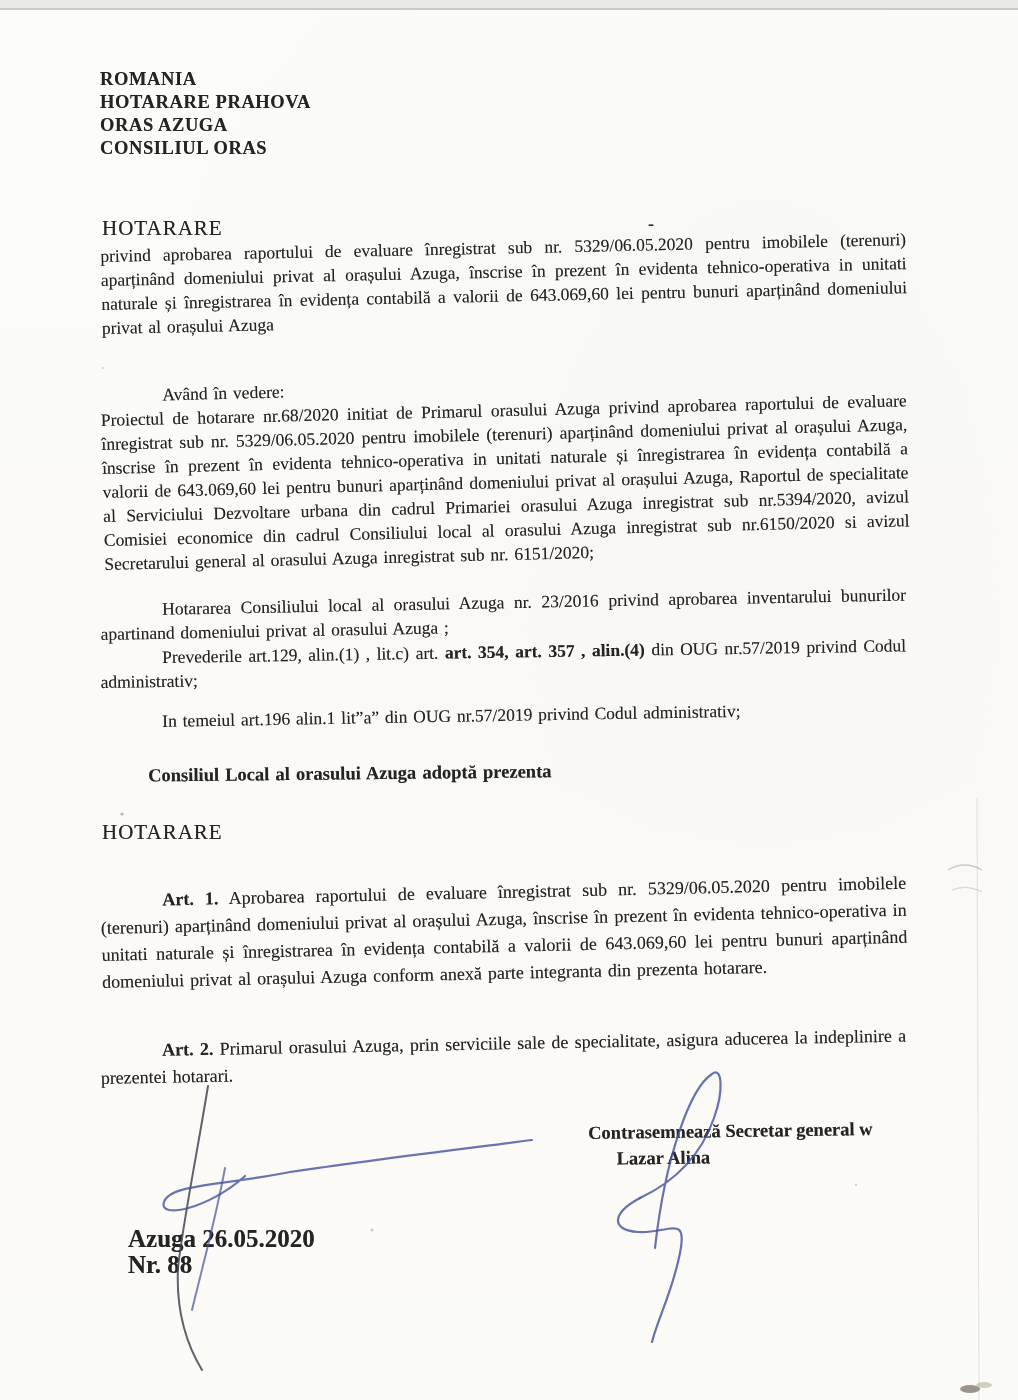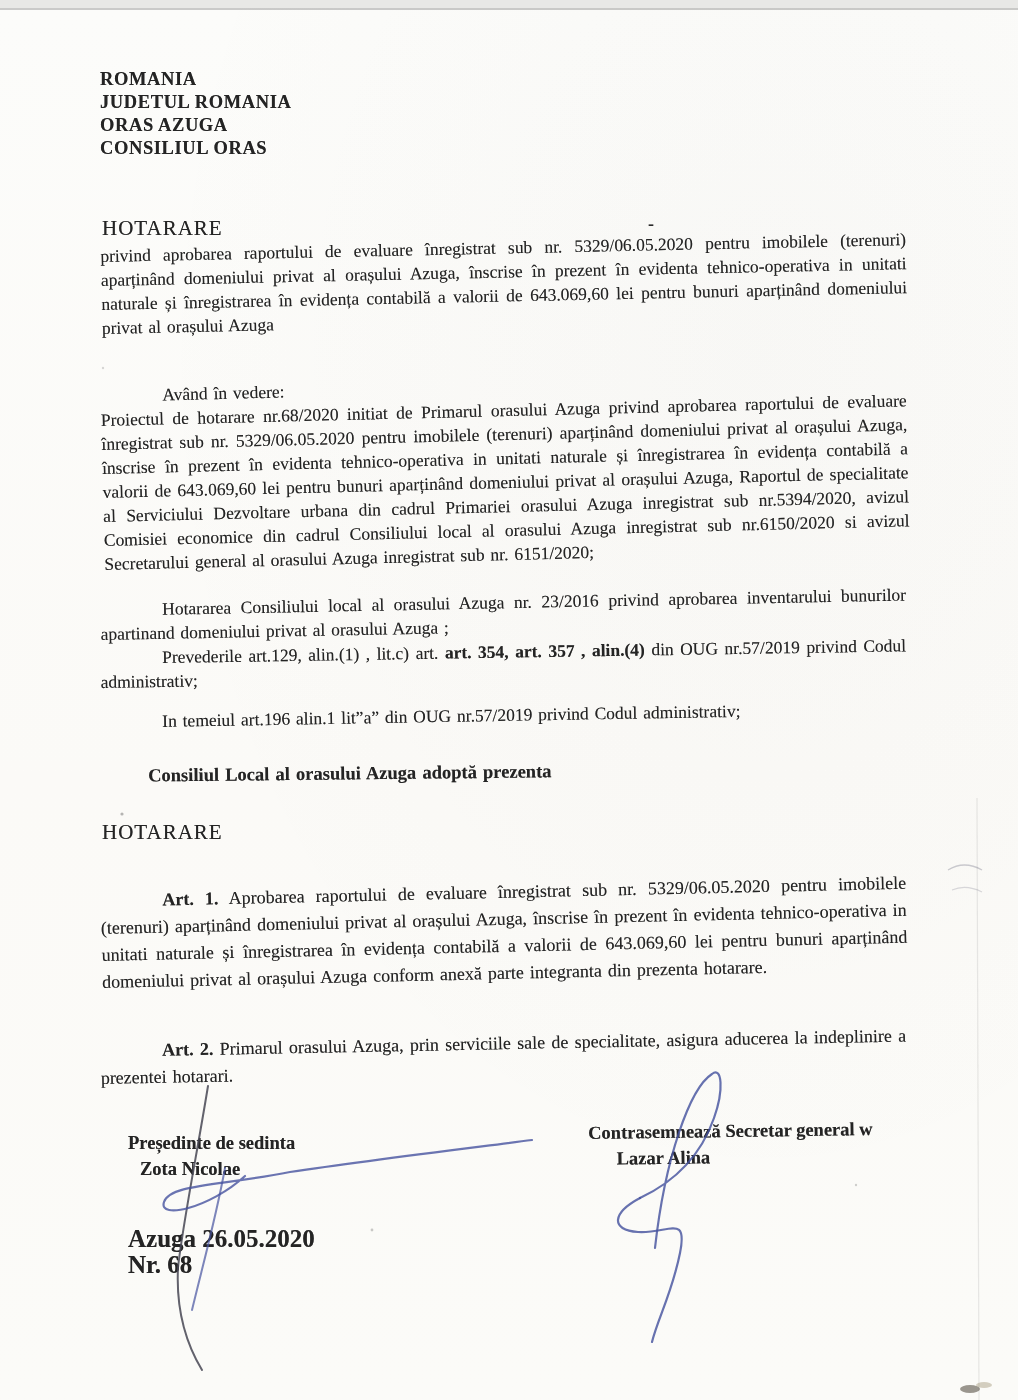--- a/index.html
+++ b/index.html
@@ -70,21 +70,21 @@
 </style>
 </head>
 <body>
 
 <div class="page">
 
   <div class="scan-topline"></div>
 
   <div class="letterhead">
     <div>ROMANIA</div>
-    <div>JUDETUL ROMANIA</div>
+    <div>HOTARARE PRAHOVA</div>
     <div>ORAS AZUGA</div>
     <div>CONSILIUL ORAS</div>
   </div>
 
   <div class="doc-title title-1">HOTARARE</div>
   <div class="title-mark">-</div>
 
   <div class="para intro">privind aprobarea raportului de evaluare înregistrat sub nr. 5329/06.05.2020  pentru imobilele (terenuri) aparținând domeniului privat al  orașului Azuga, înscrise în prezent în evidenta tehnico-operativa in unitati naturale și înregistrarea în evidența contabilă a valorii de 643.069,60  lei pentru bunuri aparținând domeniului privat al orașului Azuga</div>
 
   <div class="para having-block">
@@ -99,33 +99,29 @@
   <div class="para indent temeiul">In temeiul art.196 alin.1 lit”a” din OUG nr.57/2019 privind Codul administrativ;</div>
 
   <div class="para adopta">Consiliul Local al orasului Azuga adoptă prezenta</div>
 
   <div class="doc-title title-2">HOTARARE</div>
 
   <div class="para art art1"><span class="indent-spacer" style="display:inline-block;width:62px;"></span><b class="art-label">Art. 1.</b><span> Aprobarea raportului de evaluare înregistrat sub nr. 5329/06.05.2020  pentru imobilele (terenuri) aparținând domeniului privat al  orașului Azuga, înscrise în prezent în evidenta tehnico-operativa in unitati naturale și înregistrarea în evidența contabilă a valorii de 643.069,60  lei  pentru bunuri aparținând domeniului privat al orașului Azuga conform anexă parte integranta din prezenta hotarare.</span></div>
 
   <div class="para art art2"><span class="indent-spacer" style="display:inline-block;width:62px;"></span><b class="art-label">Art. 2.</b><span> Primarul orasului Azuga, prin serviciile sale de specialitate, asigura aducerea la indeplinire a prezentei hotarari.</span></div>
 
-  <div class="sign-block sign-left">
-    <div>Președinte de sedinta</div>
-    <div class="sign-name">Zota Nicolae</div>
-  </div>
 
   <div class="sign-block sign-right">
     <div>Contrasemnează  Secretar general w</div>
     <div class="sign-name">Lazar Alina</div>
   </div>
 
   <div class="doc-footer">
     <div>Azuga 26.05.2020</div>
-    <div>Nr. 68</div>
+    <div>Nr. 88</div>
   </div>
 
   <svg class="sig-svg sig-left-svg" width="420" height="310" viewBox="0 0 420 310" fill="none">
     <path d="M68,18 C58,80 42,160 38,200 C36,240 44,272 62,302" stroke="#474754" stroke-opacity="0.85" stroke-width="2" stroke-linecap="round"></path>
     <path d="M105,108 C70,140 18,152 24,134 C30,116 80,118 150,104 C230,92 330,80 392,72" stroke="#46539f" stroke-opacity="0.8" stroke-width="2.2" stroke-linecap="round"></path>
     <path d="M85,100 C76,150 62,200 52,242" stroke="#46539f" stroke-opacity="0.7" stroke-width="2" stroke-linecap="round"></path>
   </svg>
 
   <svg class="sig-svg sig-right-svg" width="220" height="300" viewBox="0 0 220 300" fill="none">
     <path d="M55,190 C65,100 90,30 112,16 C122,8 124,32 114,60 C100,100 72,125 40,140" stroke="#46539f" stroke-opacity="0.82" stroke-width="2.2" stroke-linecap="round"></path>

